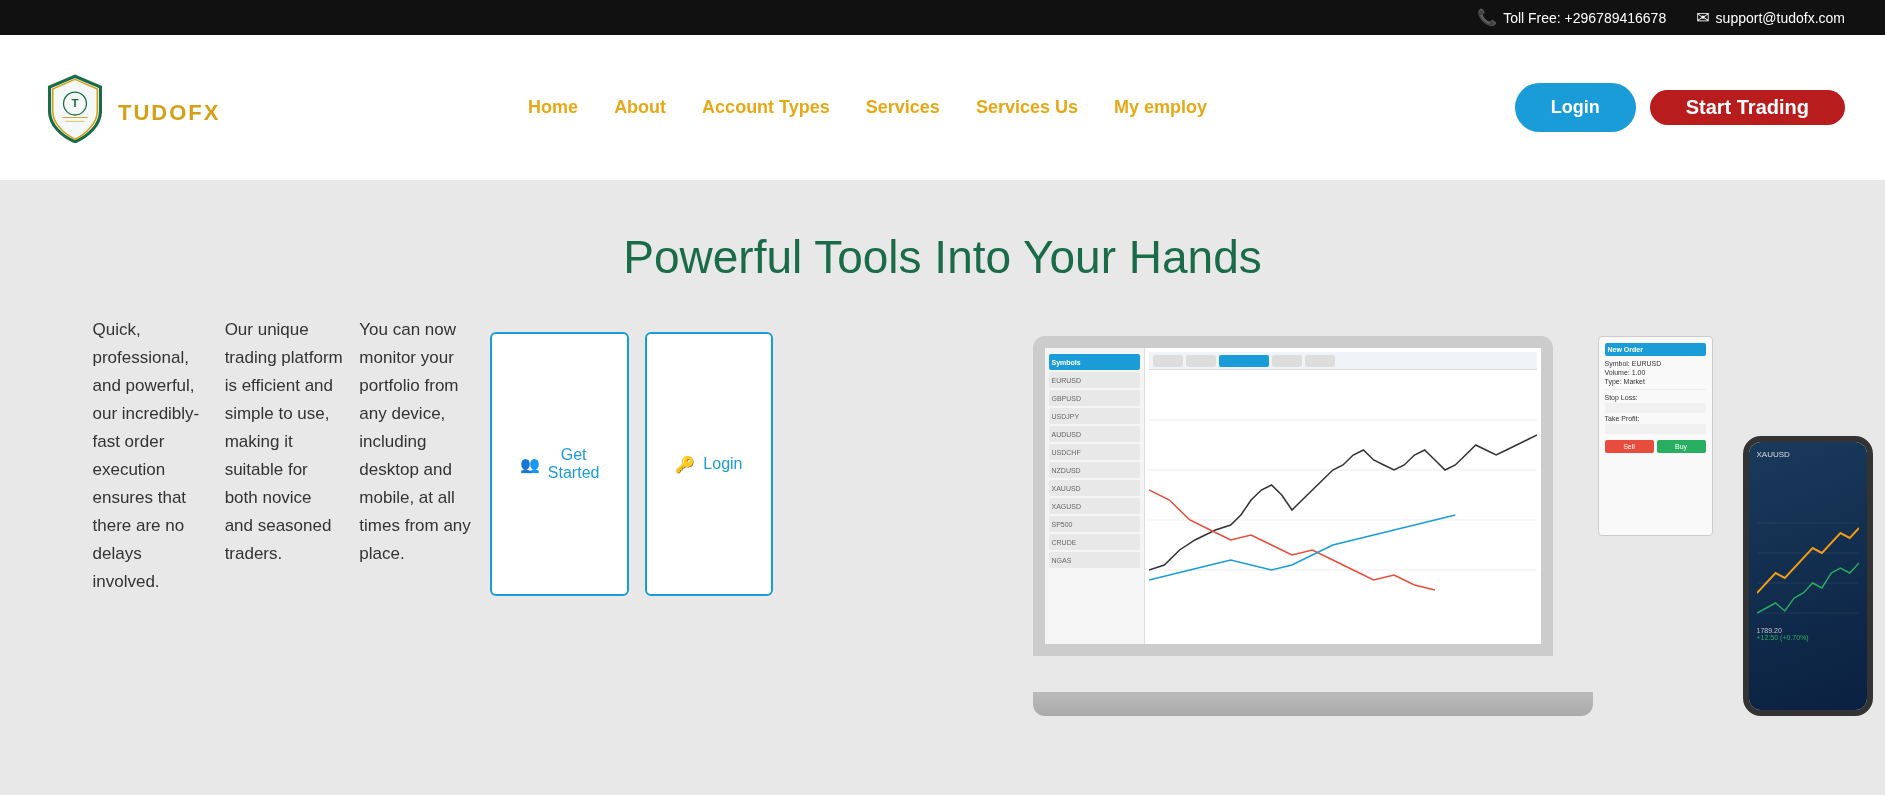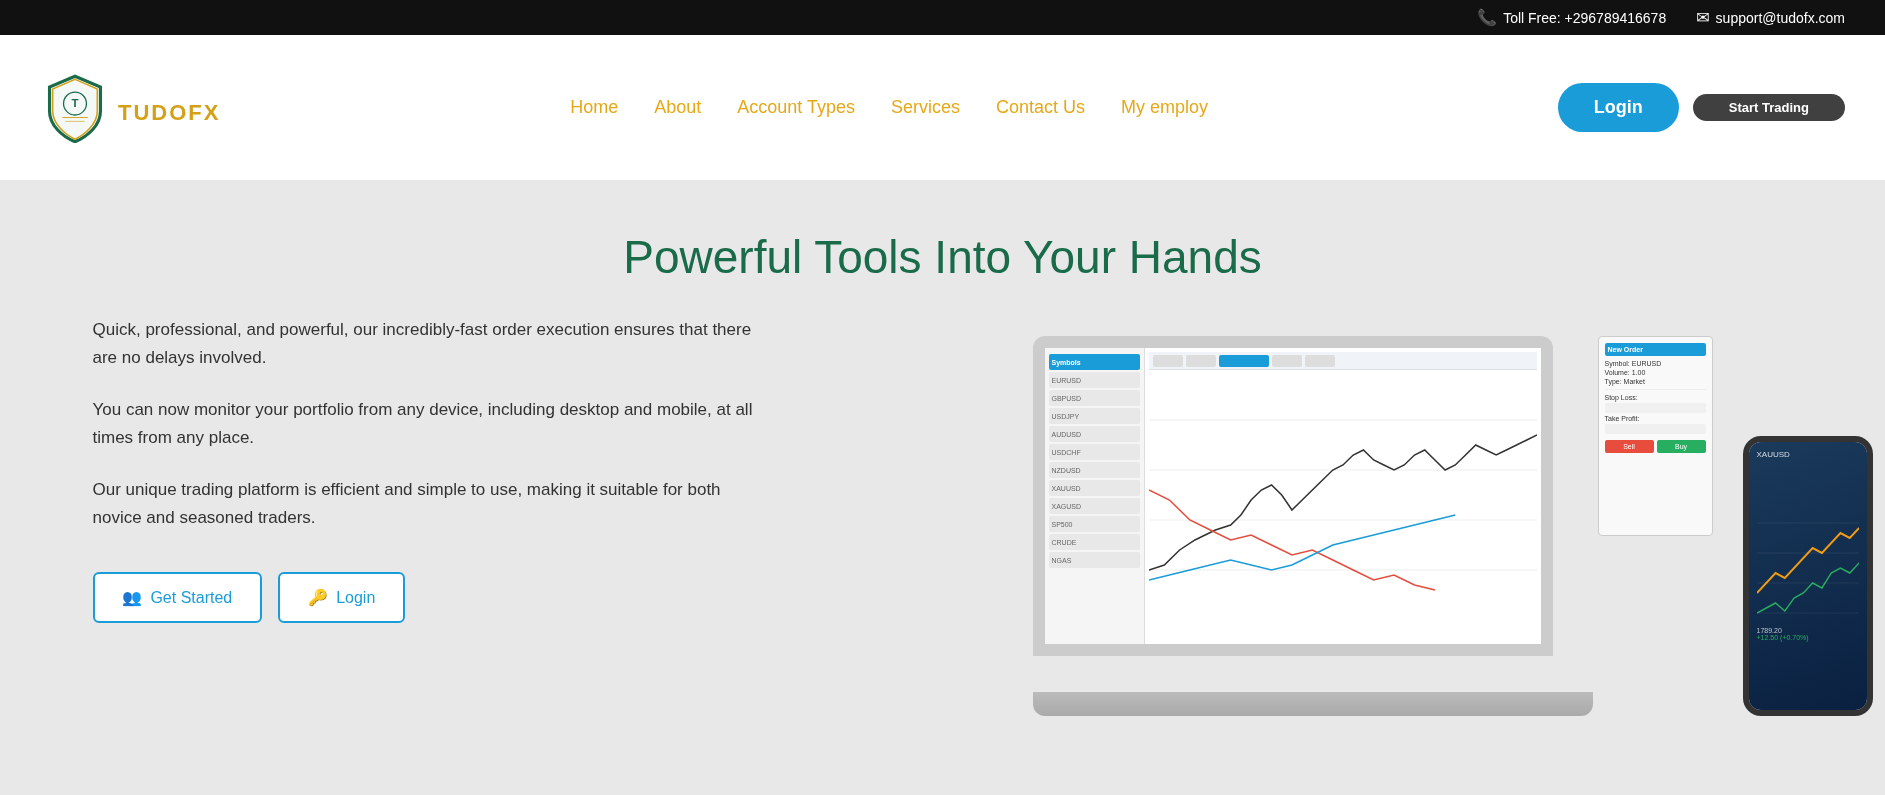--- a/index.html
+++ b/index.html
@@ -44,45 +44,45 @@
     .nav {
       display: flex;
       align-items: center;
       gap: 36px;
       list-style: none;
     }
     .nav a {
       color: #e6a817;
       text-decoration: none;
       font-size: 18px;
-      font-weight: 400;
+      font-weight: 700;
       white-space: nowrap;
     }
     .header-actions {
       display: flex;
       align-items: center;
       gap: 14px;
     }
     .btn-login {
       background: #1a9cd8;
       color: #fff;
       border: none;
       border-radius: 30px;
       padding: 14px 36px;
       font-size: 18px;
       font-weight: 600;
       cursor: pointer;
     }
     .btn-start-trading {
-      background: #404040;
+      background: #b91c1c;
       color: #fff;
       border: none;
       border-radius: 30px;
       padding: 6px 36px;
-      font-size: 13px;
+      font-size: 20px;
       font-weight: 600;
       cursor: pointer;
       white-space: nowrap;
     }
 
     
     .hero {
       background: #e8e8e8;
       min-height: 650px;
       display: flex;
@@ -100,22 +100,21 @@
     .hero-body {
       display: flex;
       width: 100%;
       max-width: 1700px;
       gap: 60px;
       align-items: flex-start;
     }
     .hero-text {
       flex: 0 0 680px;
       display: flex;
-      flex-direction: column;
-      gap: 24px;
+      gap: 16px;
     }
     .hero-text p {
       font-size: 17px;
       color: #333;
       line-height: 1.65;
     }
     .hero-buttons {
       display: flex;
       gap: 16px;
       margin-top: 16px;
@@ -294,40 +293,40 @@
     </svg>
     <span class="logo-text">TUDOFX</span>
   </a>
 
   <nav>
     <ul class="nav">
       <li><a href="#">Home</a></li>
       <li><a href="#">About</a></li>
       <li><a href="#">Account Types</a></li>
       <li><a href="#">Services</a></li>
-      <li><a href="#">Contact Us</a></li>
+      <li><a href="#">Services Us</a></li>
       <li><a href="#">My employ</a></li>
     </ul>
   </nav>
 
   <div class="header-actions">
     <button class="btn-login">Login</button>
     <button class="btn-start-trading">Start Trading</button>
   </div>
 </header>
 
 <section class="hero">
   <h1 class="hero-title">Powerful Tools Into Your Hands</h1>
 
   <div class="hero-body">
 
     <div class="hero-text">
       <p>Quick, professional, and powerful, our incredibly-fast order execution ensures that there are no delays involved.</p>
+      <p>Our unique trading platform is efficient and simple to use, making it suitable for both novice and seasoned traders.</p>
       <p>You can now monitor your portfolio from any device, including desktop and mobile, at all times from any place.</p>
-      <p>Our unique trading platform is efficient and simple to use, making it suitable for both novice and seasoned traders.</p>
 
       <div class="hero-buttons">
         <button class="btn-get-started">
           <span>👥</span>
           <span>Get Started</span>
         </button>
         <button class="btn-login-hero">
           <span>🔑</span>
           <span>Login</span>
         </button>

